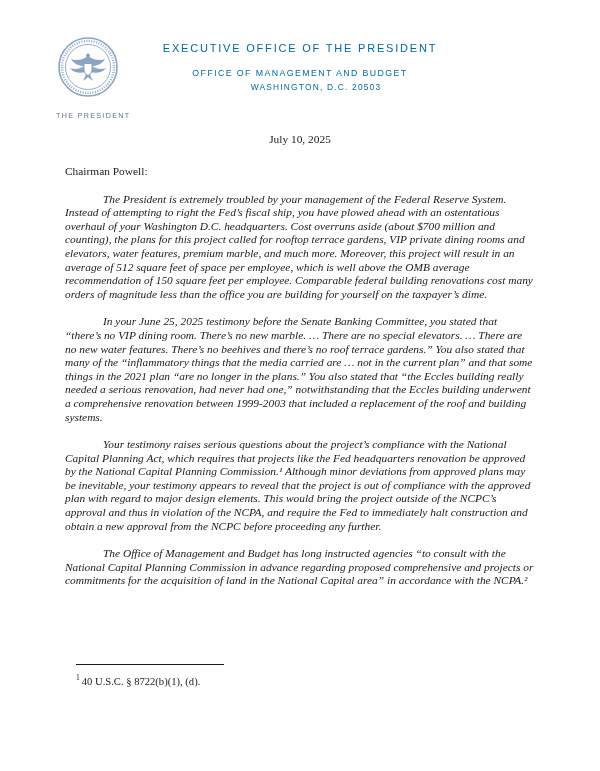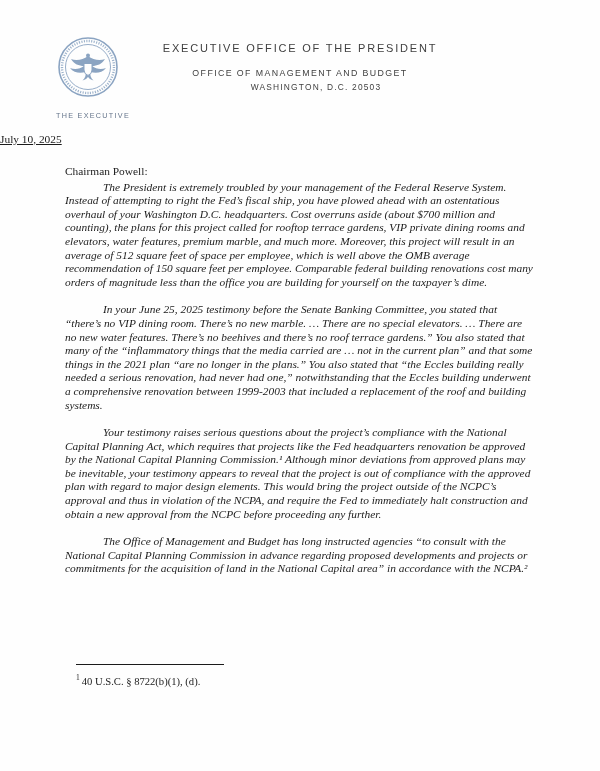--- a/index.html
+++ b/index.html
@@ -19,47 +19,47 @@
   .letterhead { position: relative; height: 131px; }
   .seal {
     position: absolute;
     left: 57px; top: 36px;
     width: 62px; height: 62px;
   }
   .letterhead-text {
     padding-top: 42px;
     text-align: center;
     font-family: "Liberation Sans", sans-serif;
-    color: #404040;
+    color: #0369a1;
   }
   .lh-line1 { font-size: 11px; letter-spacing: 1.8px; font-weight: 500; }
   .lh-line2 { font-size: 8.8px; letter-spacing: 1.4px; margin-top: 14px; }
   .lh-line3 { font-size: 8.4px; letter-spacing: 1.2px; margin-top: 4px; margin-left: 32px; }
   .director {
     position: absolute;
     left: 56px; top: 111px;
     font-family: "Liberation Sans", sans-serif;
     font-size: 7.2px;
     letter-spacing: 1.3px;
     color: #64748a;
   }
 
   
   .date-line {
+    text-align: center;
     font-size: 11.4px;
     margin-top: 2px;
-    text-decoration: underline;
   }
   .letter-body {
     margin: 20px 66px 0 65px;
     font-size: 11.4px;
     line-height: 13.6px;
     text-align: left;
   }
-  .salutation { margin-bottom: 2px; }
+  .salutation { margin-bottom: 14px; }
   .letter-body p { text-indent: 38px; margin-bottom: 14px; font-style: italic; }
 
   
   .footnotes {
     position: absolute;
     left: 76px; top: 664px;
     width: 470px;
     font-size: 10.6px;
     line-height: 14.5px;
   }
@@ -92,31 +92,31 @@
         </g>
       </svg>
     </div>
 
     <div class="letterhead-text">
       <div class="lh-line1">EXECUTIVE OFFICE OF THE PRESIDENT</div>
       <div class="lh-line2">OFFICE OF MANAGEMENT AND BUDGET</div>
       <div class="lh-line3">WASHINGTON, D.C.  20503</div>
     </div>
 
-    <div class="director">THE EXECUTIVE</div>
+    <div class="director">THE PRESIDENT</div>
   </div>
 
   <div class="date-line">July 10, 2025</div>
 
   <div class="letter-body">
     <div class="salutation">Chairman Powell:</div>
     <p>The President is extremely troubled by your management of the Federal Reserve System. Instead of attempting to right the Fed’s fiscal ship, you have plowed ahead with an ostentatious overhaul of your Washington D.C. headquarters. Cost overruns aside (about $700 million and counting), the plans for this project called for rooftop terrace gardens, VIP private dining rooms and elevators, water features, premium marble, and much more. Moreover, this project will result in an average of 512 square feet of space per employee, which is well above the OMB average recommendation of 150 square feet per employee. Comparable federal building renovations cost many orders of magnitude less than the office you are building for yourself on the taxpayer’s dime.</p>
     <p>In your June 25, 2025 testimony before the Senate Banking Committee, you stated that “there’s no VIP dining room. There’s no new marble. … There are no special elevators. … There are no new water features. There’s no beehives and there’s no roof terrace gardens.” You also stated that many of the “inflammatory things that the media carried are … not in the current plan” and that some things in the 2021 plan “are no longer in the plans.” You also stated that “the Eccles building really needed a serious renovation, had never had one,” notwithstanding that the Eccles building underwent a comprehensive renovation between 1999-2003 that included a replacement of the roof and building systems.</p>
     <p>Your testimony raises serious questions about the project’s compliance with the National Capital Planning Act, which requires that projects like the Fed headquarters renovation be approved by the National Capital Planning Commission.¹ Although minor deviations from approved plans may be inevitable, your testimony appears to reveal that the project is out of compliance with the approved plan with regard to major design elements. This would bring the project outside of the NCPC’s approval and thus in violation of the NCPA, and require the Fed to immediately halt construction and obtain a new approval from the NCPC before proceeding any further.</p>
-    <p>The Office of Management and Budget has long instructed agencies “to consult with the National Capital Planning Commission in advance regarding proposed developments and projects or commitments for the acquisition of land in the National Capital area” in accordance with the NCPA.²</p>
+    <p>The Office of Management and Budget has long instructed agencies “to consult with the National Capital Planning Commission in advance regarding proposed comprehensive and projects or commitments for the acquisition of land in the National Capital area” in accordance with the NCPA.²</p>
   </div>
 
   <div class="footnotes">
     <hr class="fn-rule">
     <div class="footnote"><sup>1</sup><span>40 U.S.C. § 8722(b)(1), (d).</span></div>
   </div>
 
 </div>
 
 </body></html>

